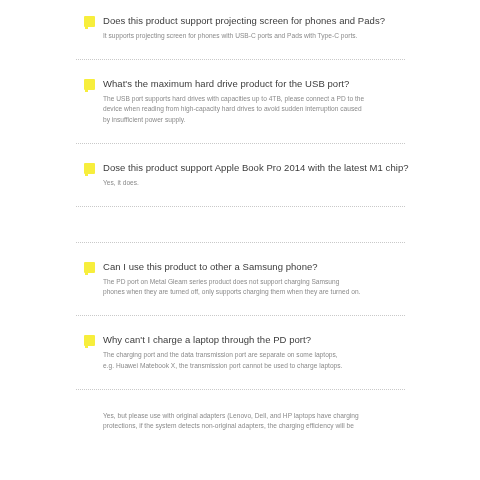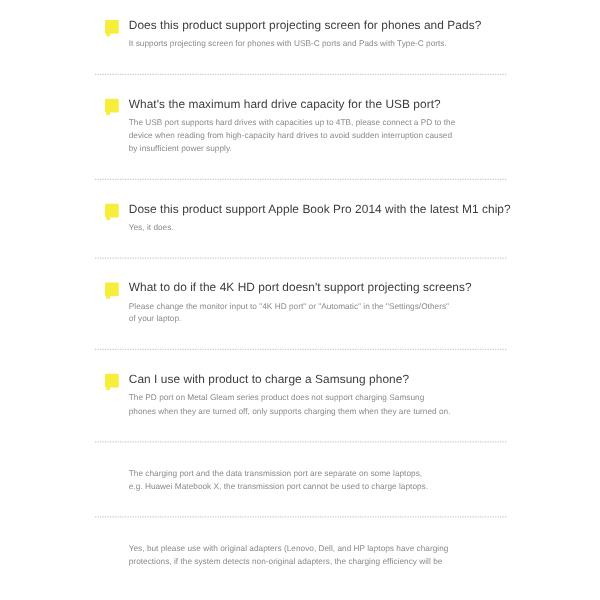--- a/index.html
+++ b/index.html
@@ -98,21 +98,21 @@
         <div class="answer">
           <span class="ln">It supports projecting screen for phones with USB-C ports and Pads with Type-C ports.</span>
         </div>
       </div>
       <div class="blk-gap-top"></div>
       <div class="divider"></div>
       <div class="blk-gap-bot"></div>
       <div class="faq-item">
         <div class="q-row">
           <span class="marker"></span>
-          <div class="question">What's the maximum hard drive capacity for the USB port?</div>
+          <div class="question">What's the maximum hard drive product for the USB port?</div>
         </div>
         <div class="answer">
           <span class="ln">The USB port supports hard drives with capacities up to 4TB, please connect a PD to the</span>
           <span class="ln">device when reading from high-capacity hard drives to avoid sudden interruption caused</span>
           <span class="ln">by insufficient power supply.</span>
         </div>
       </div>
       <div class="blk-gap-top"></div>
       <div class="divider"></div>
       <div class="blk-gap-bot"></div>
@@ -121,47 +121,41 @@
           <span class="marker"></span>
           <div class="question">Dose this product support Apple Book Pro 2014 with the latest M1 chip?</div>
         </div>
         <div class="answer">
           <span class="ln">Yes, it does.</span>
         </div>
       </div>
       <div class="blk-gap-top"></div>
       <div class="divider"></div>
       <div class="blk-gap-bot"></div>
-      <div class="faq-item">
-        <div class="q-row">
-          <span class="marker"></span>
-          <div class="question">What to do if the 4K HD port doesn't support projecting screens?</div>
-        </div>
-        <div class="answer">
-          <span class="ln">Please change the monitor input to "4K HD port" or "Automatic" in the "Settings/Others"</span>
-          <span class="ln">of your laptop.</span>
-        </div>
-      </div>
       <div class="blk-gap-top"></div>
       <div class="divider"></div>
       <div class="blk-gap-bot"></div>
       <div class="faq-item">
         <div class="q-row">
           <span class="marker"></span>
-          <div class="question">Can I use with product to charge a Samsung phone?</div>
+          <div class="question">Can I use this product to other a Samsung phone?</div>
         </div>
         <div class="answer">
           <span class="ln">The PD port on Metal Gleam series product does not support charging Samsung</span>
           <span class="ln">phones when they are turned off, only supports charging them when they are turned on.</span>
         </div>
       </div>
       <div class="blk-gap-top"></div>
       <div class="divider"></div>
       <div class="blk-gap-bot"></div>
       <div class="faq-item">
+        <div class="q-row">
+          <span class="marker"></span>
+          <div class="question">Why can't I charge a laptop through the PD port?</div>
+        </div>
         <div class="answer">
           <span class="ln">The charging port and the data transmission port are separate on some laptops,</span>
           <span class="ln">e.g. Huawei Matebook X, the transmission port cannot be used to charge laptops.</span>
         </div>
       </div>
       <div class="blk-gap-top"></div>
       <div class="divider"></div>
       <div class="blk-gap-bot"></div>
       <div class="faq-item">
         <div class="answer">

